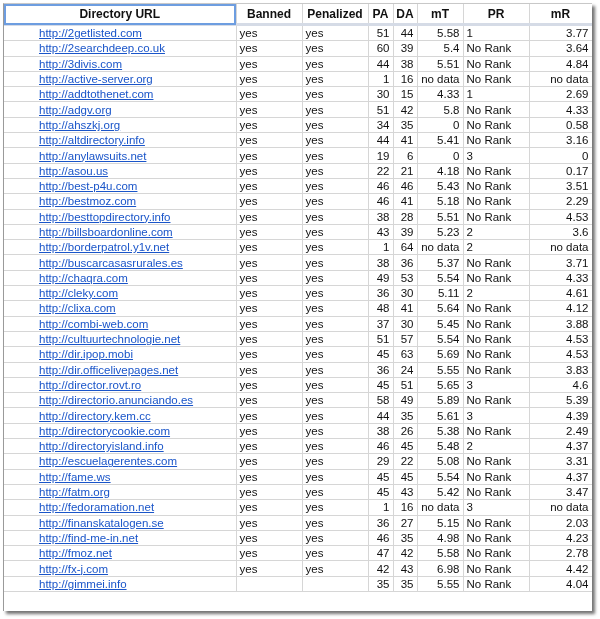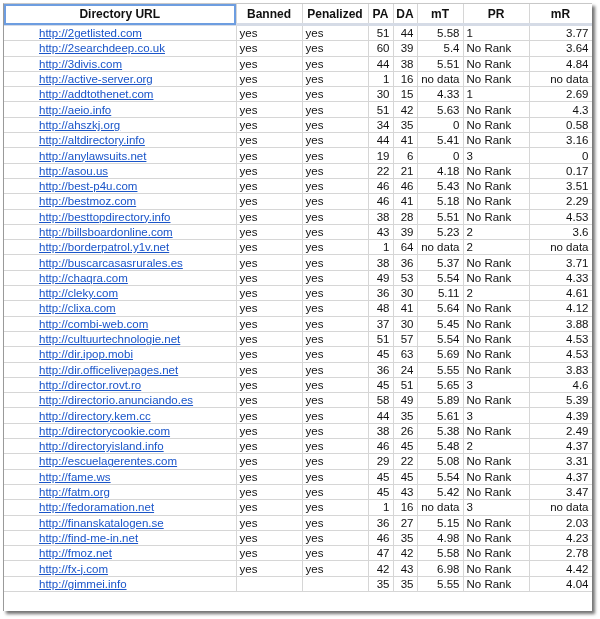--- a/index.html
+++ b/index.html
@@ -108,28 +108,28 @@
           <td class="url"><a>http://addtothenet.com</a></td>
           <td>yes</td>
           <td>yes</td>
           <td class="num">30</td>
           <td class="num">15</td>
           <td class="num">4.33</td>
           <td>1</td>
           <td class="num">2.69</td>
         </tr>
         <tr>
-          <td class="url"><a>http://aeio.info</a></td>
+          <td class="url"><a>http://adgv.org</a></td>
           <td>yes</td>
           <td>yes</td>
           <td class="num">51</td>
           <td class="num">42</td>
-          <td class="num">5.63</td>
-          <td>No Rank</td>
-          <td class="num">4.3</td>
+          <td class="num">5.8</td>
+          <td>No Rank</td>
+          <td class="num">4.33</td>
         </tr>
         <tr>
           <td class="url"><a>http://ahszkj.org</a></td>
           <td>yes</td>
           <td>yes</td>
           <td class="num">34</td>
           <td class="num">35</td>
           <td class="num">0</td>
           <td>No Rank</td>
           <td class="num">0.58</td>

